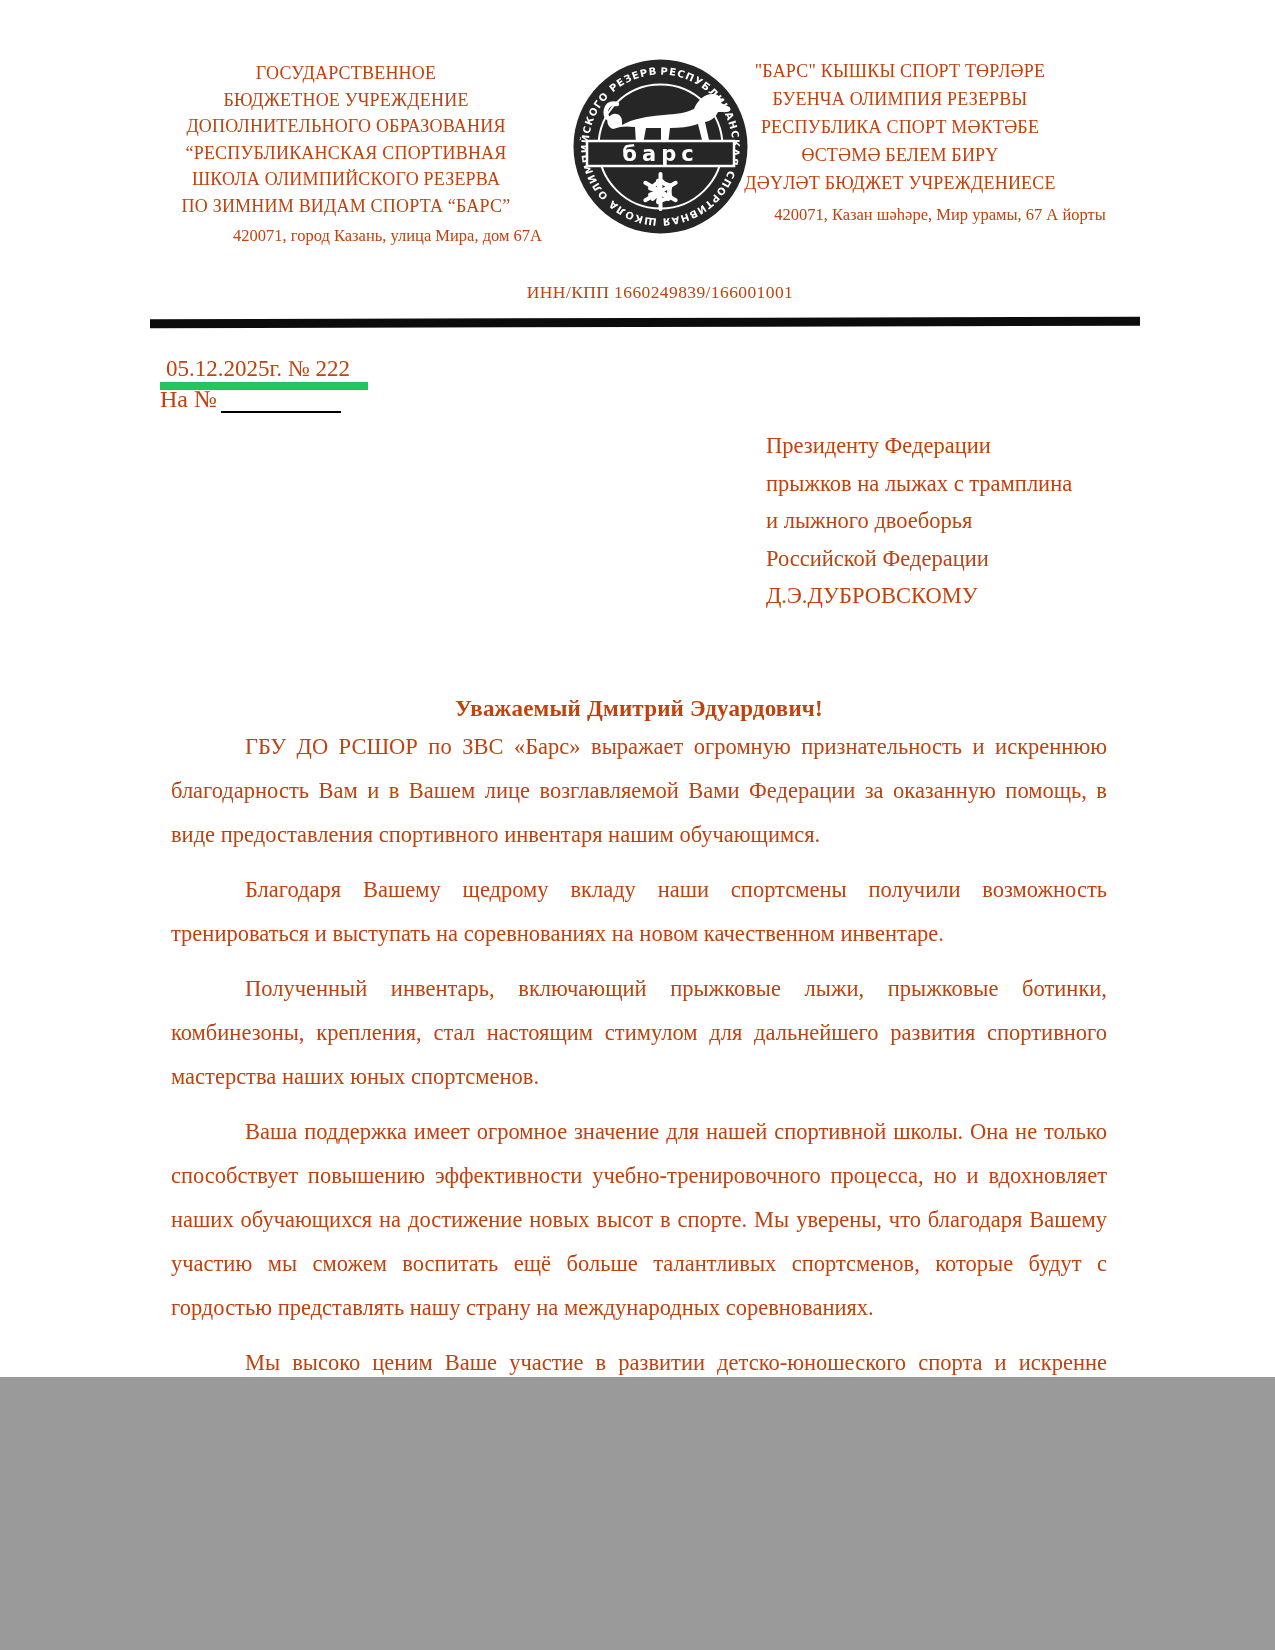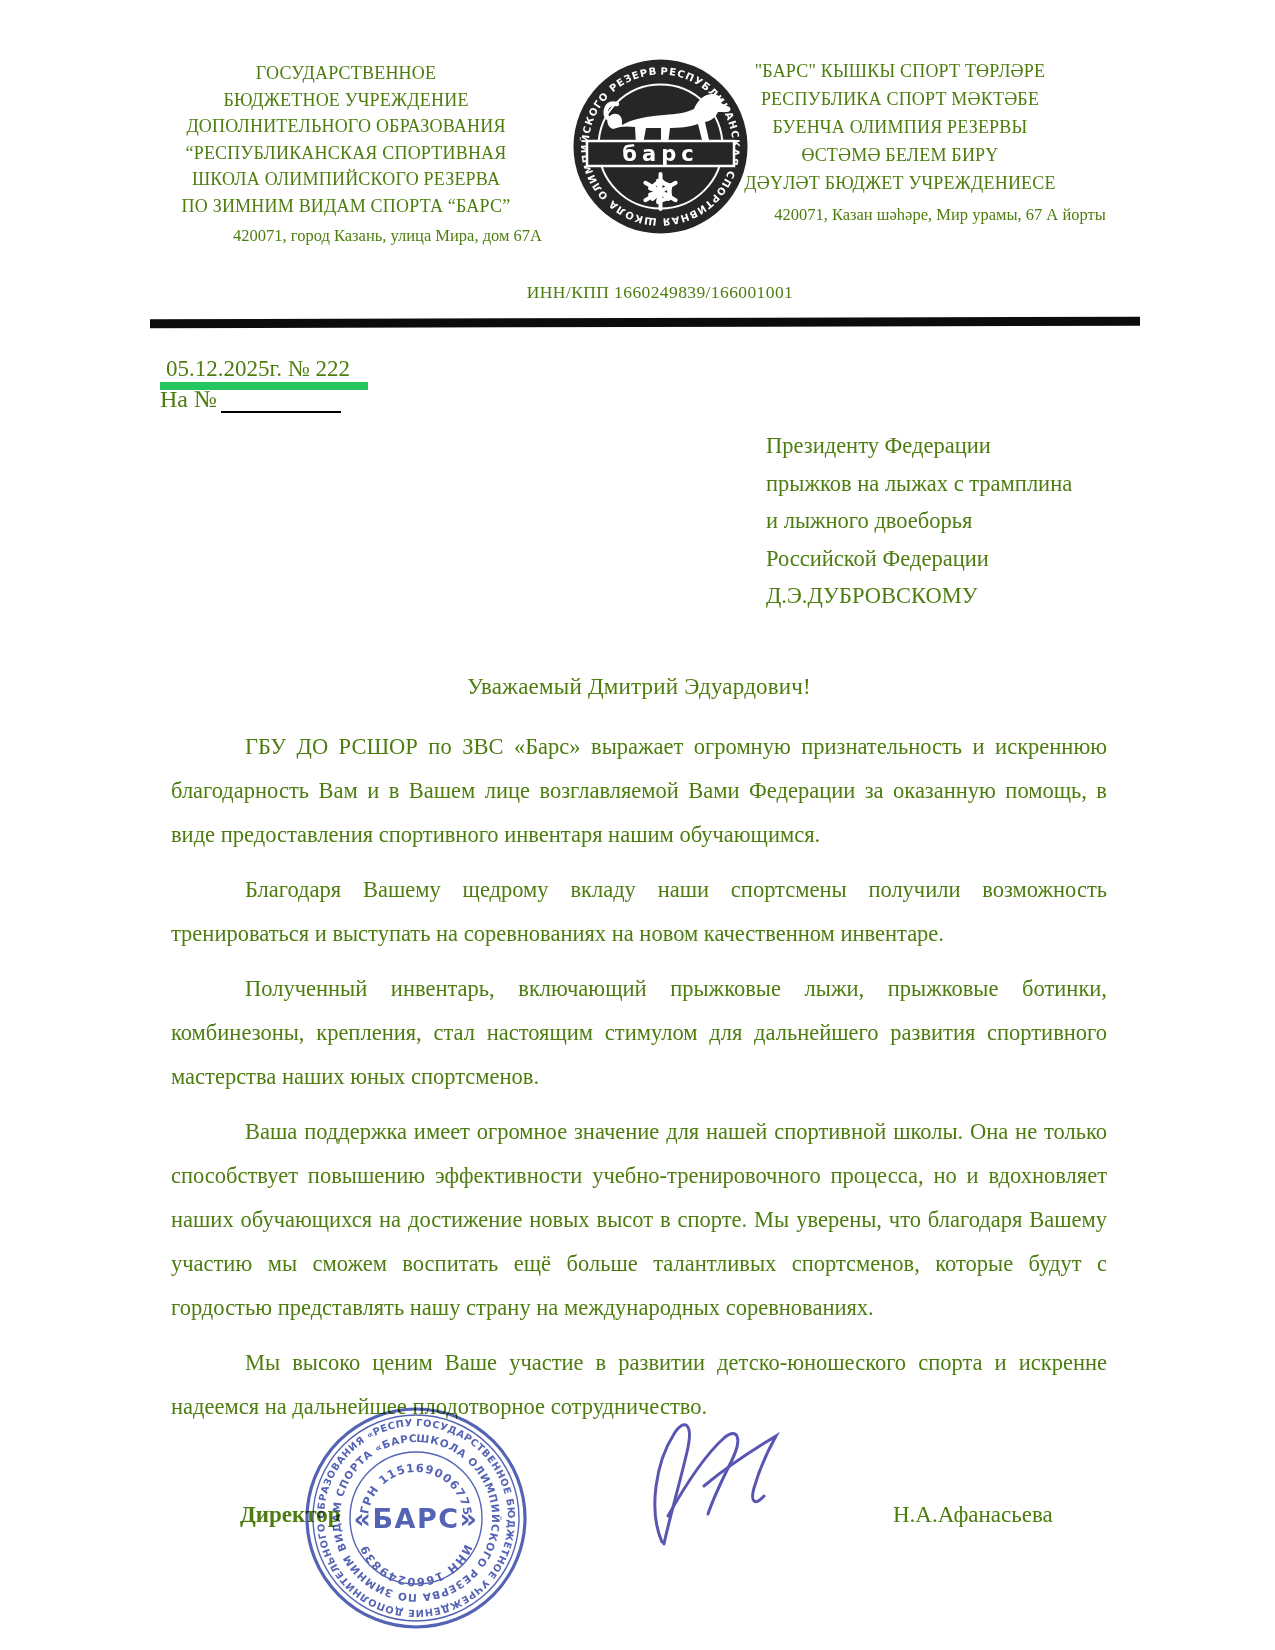--- a/index.html
+++ b/index.html
@@ -1,34 +1,34 @@
 <!DOCTYPE html>
 <html><head>
 <meta charset="utf-8">
 <style>
   html,body{margin:0;padding:0;background:#9a9a9a;}
   .page{
-    position:relative;width:1275px;height:1650px;margin:0 auto;background:#ffffff;
-    font-family:"Liberation Serif","DejaVu Serif",serif;color:#4d7c0f;overflow:hidden;
+    position:relative;width:1275px;height:1377px;margin:0 auto;background:#ffffff;
+    font-family:"Liberation Serif","DejaVu Serif",serif;color:#c2410c;overflow:hidden;
   }
   .org-left{position:absolute;left:150px;top:60px;width:392px;text-align:center;
     font-size:18px;line-height:26.5px;letter-spacing:.2px;}
   .org-left-addr{position:absolute;left:150px;top:226px;width:392px;text-align:right;font-size:16.5px;}
   .logo{position:absolute;left:571px;top:57px;width:179px;height:179px;}
   .org-right{position:absolute;left:710px;top:57px;width:380px;text-align:center;
     font-size:18px;line-height:28px;letter-spacing:.2px;}
   .org-right-addr{position:absolute;left:740px;top:205px;width:400px;text-align:center;font-size:16.5px;}
   .inn-line{position:absolute;left:180px;top:282px;width:960px;text-align:center;font-size:17.5px;letter-spacing:.4px;}
   .rule{position:absolute;left:150px;top:318px;width:990px;height:9px;background:#0c0c0c;transform:rotate(-0.15deg);}
   .ref-date{position:absolute;left:160px;top:356px;font-size:23px;}
   .ref-date .u{border-bottom:8px solid #22c55e;padding:0 18px 1px 6px;}
   .ref-na{position:absolute;left:160px;top:386px;font-size:24px;}
   .na-blank{display:inline-block;width:120px;height:25px;border-bottom:2px solid #000;vertical-align:bottom;margin-left:4px;}
   .recipient{position:absolute;left:766px;top:427px;font-size:22.5px;line-height:37.5px;white-space:nowrap;}
-  .salutation{position:absolute;left:160px;top:674px;width:958px;text-align:center;font-weight:normal;font-size:23px;letter-spacing:.2px;}
+  .salutation{position:absolute;left:160px;top:696px;width:958px;text-align:center;font-weight:bold;font-size:23px;letter-spacing:.2px;}
   .body-text{position:absolute;left:160px;top:714px;width:958px;font-size:22.5px;line-height:44px;text-align:justify;}
   .body-text p{margin:11px;text-indent:74px;}
   .sig-title{position:absolute;left:240px;top:1502px;font-size:23px;font-weight:bold;}
   .sig-name{position:absolute;left:893px;top:1502px;font-size:23px;}
   .stamp{position:absolute;left:304px;top:1406px;width:224px;height:224px;mix-blend-mode:multiply;opacity:.93;}
   .signature{position:absolute;left:634px;top:1390px;width:152px;height:162px;mix-blend-mode:multiply;}
   svg text{font-family:"DejaVu Sans","Liberation Sans",sans-serif;}
 </style>
 </head>
 <body>
@@ -72,22 +72,22 @@
 
     <g>
       <use href="#flake-arm"></use>
       <use href="#flake-arm" transform="rotate(60 89.5 134.5)"></use>
       <use href="#flake-arm" transform="rotate(120 89.5 134.5)"></use>
     </g>
   </svg>
 
   <div class="org-right">
     <div>"БАРС" КЫШКЫ СПОРТ ТӨРЛӘРЕ</div>
+    <div>БУЕНЧА ОЛИМПИЯ РЕЗЕРВЫ</div>
     <div>РЕСПУБЛИКА СПОРТ МӘКТӘБЕ</div>
-    <div>БУЕНЧА ОЛИМПИЯ РЕЗЕРВЫ</div>
     <div>ӨСТӘМӘ БЕЛЕМ БИРҮ</div>
     <div>ДӘҮЛӘТ БЮДЖЕТ УЧРЕЖДЕНИЕСЕ</div>
   </div>
   <div class="org-right-addr">420071, Казан шәһәре, Мир урамы, 67 А йорты</div>
 
   <div class="inn-line">ИНН/КПП 1660249839/166001001</div>
 
   <div class="rule"></div>
 
   <div class="ref-date">

